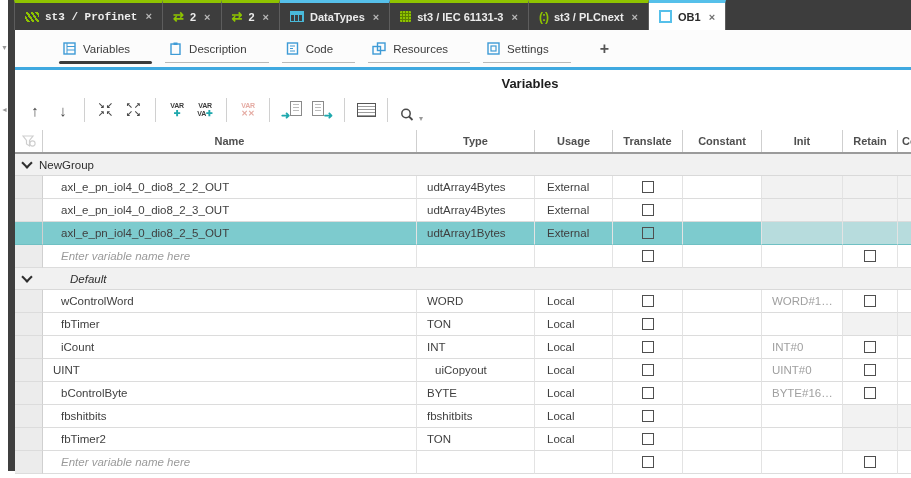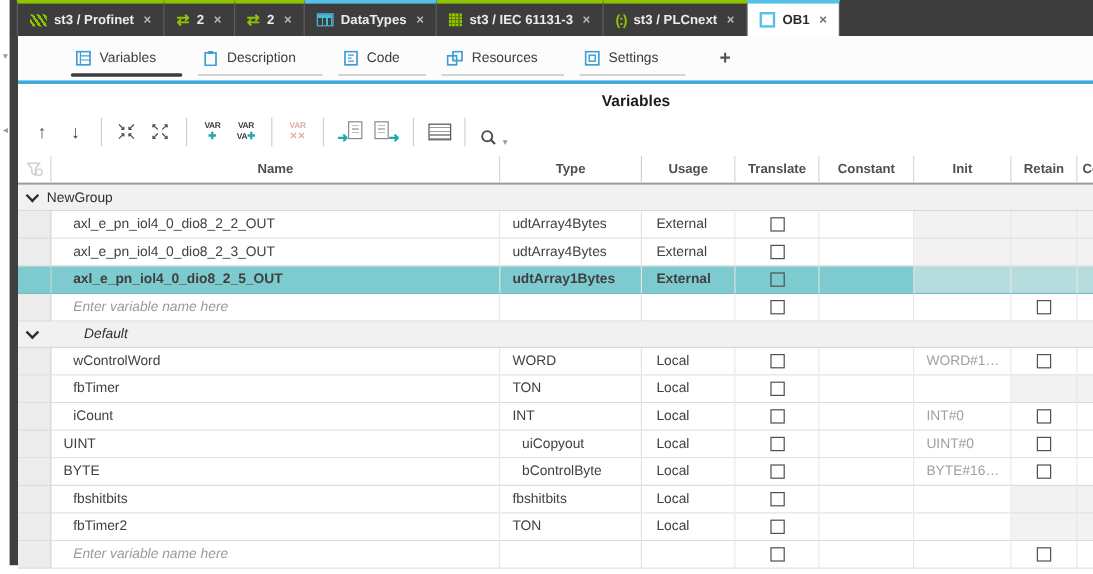--- a/index.html
+++ b/index.html
@@ -9,21 +9,21 @@
   
   .gutter{position:absolute;left:0;top:0;width:8px;height:478px;background:#fff;}
   .gutter-arrow{position:absolute;font-size:7px;color:#9a9a9a;left:1px;}
   .darkbar{position:absolute;left:8px;top:30px;width:7px;height:441px;background:#3f3f3f;}
 
   
   .tabbar{position:absolute;left:8px;top:0;width:903px;height:30px;background:#3d3d3d;
           display:flex;align-items:stretch;padding-left:6px;box-sizing:border-box;}
   .etab{display:flex;align-items:center;gap:6px;padding:0 10px;border-top:3px solid #8ec300;
         border-right:1px solid #5d5d5d;color:#ececec;font-size:11px;font-weight:bold;white-space:nowrap;}
-  .etab:first-child{border-left:1px solid #5d5d5d;}
+  .etab:first-child{border-left:1px solid #5d5d5d;font-family:Liberation Mono, monospace;}
   .etab.blue-top{border-top-color:#56c0ea;}
   .etab.active{background:#fff;color:#2b2b2b;border-top-color:#56c0ea;}
   .etab .close{color:#b9b9b9;font-weight:bold;font-size:11px;margin-left:2px;}
   .etab.active .close{color:#6f6f6f;}
   .ic-hatch{width:14px;height:10px;background:repeating-linear-gradient(55deg,transparent 0 2px,#8ec300 2px 4px);}
   .ic-sync{color:#8ec300;font-size:13px;font-weight:bold;line-height:10px;}
   .ic-table{width:14px;height:11px;border:1px solid #49b8d8;box-sizing:border-box;
             background:linear-gradient(#49b8d8 0 3px,transparent 3px),
                        repeating-linear-gradient(90deg,transparent 0 3px,#49b8d8 3px 4px);}
   .ic-chip{width:11px;height:11px;background:#8ec300;border-radius:1px;
@@ -87,21 +87,21 @@
                   border-right:1px solid #e3e3e3;background:#fff;display:flex;align-items:center;overflow:hidden;}
   .cell.c-rowhdr{background:#ececec;border-right:1px solid #d0d0d0;}
   .cell.c-name{padding-left:18px;color:#3f3f3f;}
   .cell.c-name.ph,.cell.c-name.ph span{font-style:italic;color:#9a9a9a;}
   .cell.c-type{padding-left:10px;}
   .cell.c-usage{padding-left:12px;}
   .cell.c-init{padding-left:10px;color:#a0a0a0;}
   .cell.center{justify-content:center;padding-left:0;}
   .cell.disabled{background:#f2f2f2;}
   .cb{width:12px;height:12px;border:1px solid #4f4f4f;background:transparent;box-sizing:border-box;}
-  .data-row.selected .cell{background:#7dcbce;border-bottom-color:#6fc0c3;font-weight:bold;}
+  .data-row.selected .cell{background:#7dcbce;border-bottom-color:#6fc0c3;}
   .data-row.selected .cell.disabled{background:#b7dcdd;}
   .funnel{opacity:0.5;}
 </style>
 </head>
 <body>
 
 <div id="app">
 
   <div class="gutter">
     <span class="gutter-arrow" style="top:44px">▼</span>
@@ -383,22 +383,22 @@
           </div>
           <div class="cell"></div>
           <div class="cell c-init">UINT#0</div>
           <div class="cell center">
             <span class="cb"></span>
           </div>
           <div class="cell center"></div>
         </div>
         <div class="row data-row">
           <div class="cell c-rowhdr"></div>
+          <div class="cell c-name">bControlByte</div>
           <div class="cell c-type">BYTE</div>
-          <div class="cell c-name">bControlByte</div>
           <div class="cell c-usage">Local</div>
           <div class="cell center">
             <span class="cb"></span>
           </div>
           <div class="cell"></div>
           <div class="cell c-init">BYTE#16…</div>
           <div class="cell center">
             <span class="cb"></span>
           </div>
           <div class="cell center"></div>

